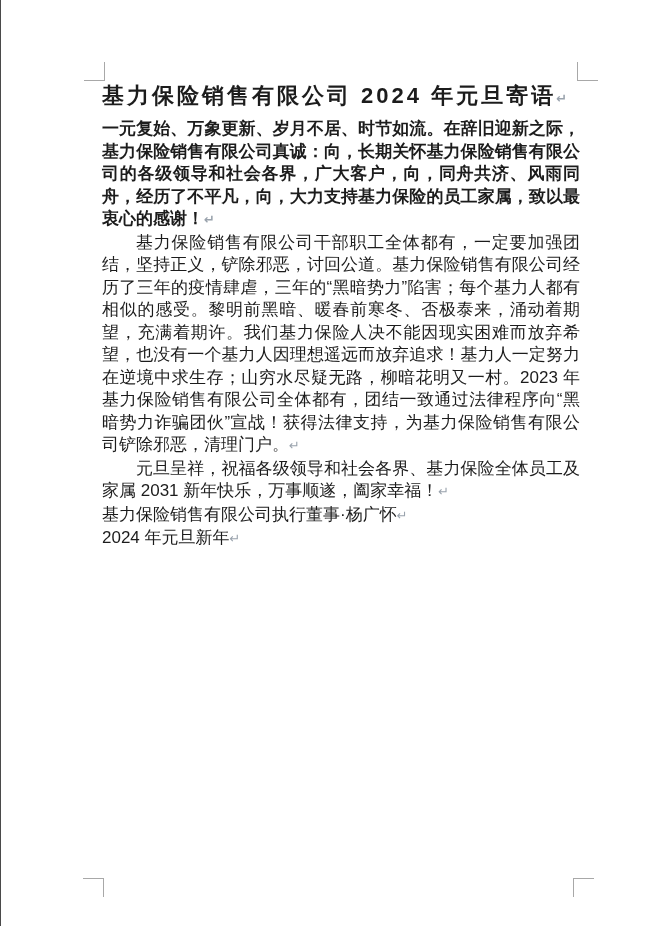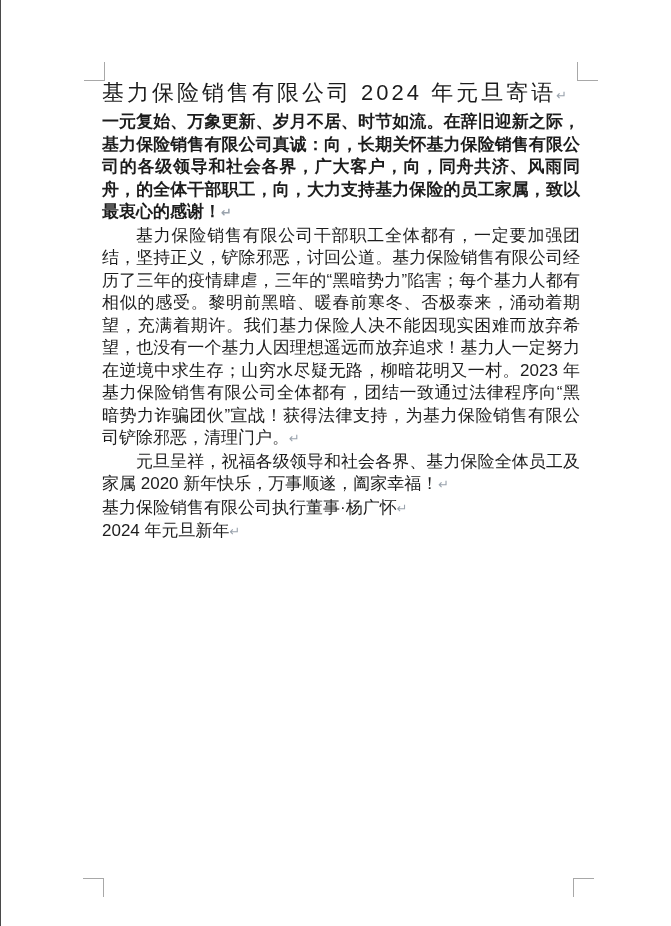--- a/index.html
+++ b/index.html
@@ -21,22 +21,22 @@
   .crop-tr { left: 577px; top: 62px;  border-left-width: 1px;  border-bottom-width: 1px; }
   .crop-bl { left: 83px;  top: 878px; border-right-width: 1px; border-top-width: 1px; }
   .crop-br { left: 573px; top: 878px; border-left-width: 1px;  border-top-width: 1px; }
 
   .doc-content {
     position: absolute; left: 102px; top: 79px; width: 478px;
     color: #1c1c1c;
   }
   .doc-title {
     font-size: 22px;
-    font-weight: normal;
-    line-height: 27px;
+    font-weight: bold;
+    line-height: 34px;
     letter-spacing: 3px;
     white-space: nowrap;
     margin: 0 0 2px 0;
   }
   .para {
     font-size: 17px;
     line-height: 22.5px;
     text-align: justify;
     margin: 0;
   }
@@ -58,26 +58,26 @@
 
 <div class="crop crop-tl"></div>
 <div class="crop crop-tr"></div>
 <div class="crop crop-bl"></div>
 <div class="crop crop-br"></div>
 
 <div class="doc-content">
 
   <h1 class="doc-title"><span>基力保险销售有限公司 2024 年元旦寄语</span><span class="pmark">↵</span></h1>
 
-  <p class="para bold"><span>一元复始、万象更新、岁月不居、时节如流。在辞旧迎新之际，基力保险销售有限公司真诚：向，长期关怀基力保险销售有限公司的各级领导和社会各界，广大客户，向，同舟共济、风雨同舟，的全体干部职工，向，大力支持基力保险的员工家属，致以最衷心的感谢！</span><span class="pmark">↵</span></p>
+  <p class="para bold"><span>一元复始、万象更新、岁月不居、时节如流。在辞旧迎新之际，基力保险销售有限公司真诚：向，长期关怀基力保险销售有限公司的各级领导和社会各界，广大客户，向，同舟共济、风雨同舟，经历了不平凡，向，大力支持基力保险的员工家属，致以最衷心的感谢！</span><span class="pmark">↵</span></p>
 
 
 
   <p class="para indent"><span>基力保险销售有限公司干部职工全体都有，一定要加强团结，坚持正义，铲除邪恶，讨回公道。基力保险销售有限公司经历了三年的疫情肆虐，三年的“黑暗势力”陷害；每个基力人都有相似的感受。黎明前黑暗、暖春前寒冬、否极泰来，涌动着期望，充满着期许。我们基力保险人决不能因现实困难而放弃希望，也没有一个基力人因理想遥远而放弃追求！基力人一定努力在逆境中求生存；山穷水尽疑无路，柳暗花明又一村。2023 年基力保险销售有限公司全体都有，团结一致通过法律程序向“黑暗势力诈骗团伙”宣战！获得法律支持，为基力保险销售有限公司铲除邪恶，清理门户。</span><span class="pmark">↵</span></p>
 
 
-  <p class="para indent"><span>元旦呈祥，祝福各级领导和社会各界、基力保险全体员工及家属 2020 新年快乐，万事顺遂，阖家幸福！</span><span class="pmark">↵</span></p>
+  <p class="para indent"><span>元旦呈祥，祝福各级领导和社会各界、基力保险全体员工及家属 2031 新年快乐，万事顺遂，阖家幸福！</span><span class="pmark">↵</span></p>
 
   <p class="para center"><span>基力保险销售有限公司执行董事·杨广怀</span><span class="pmark">↵</span></p>
 
   <p class="para center"><span>2024 年元</span><span class="date-bold">旦新年</span><span class="pmark">↵</span></p>
 
 </div>
 
 </body></html>

